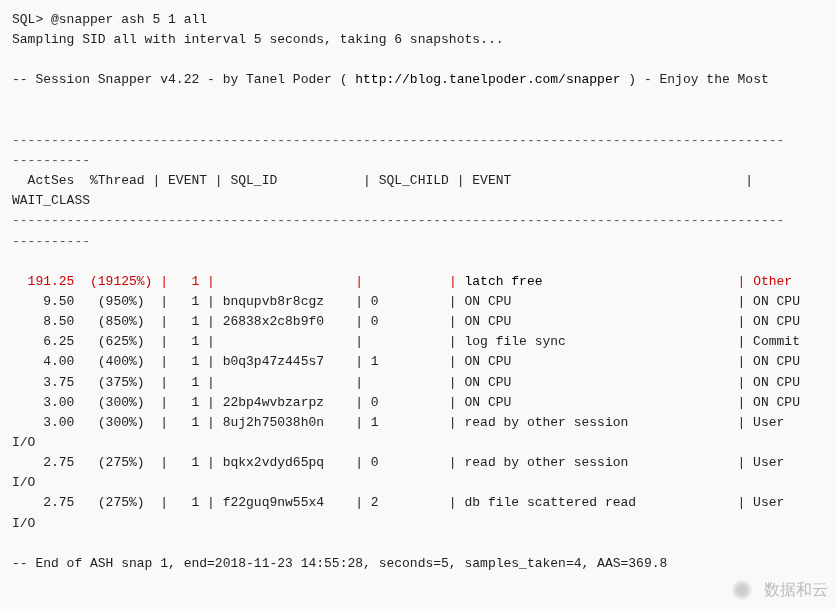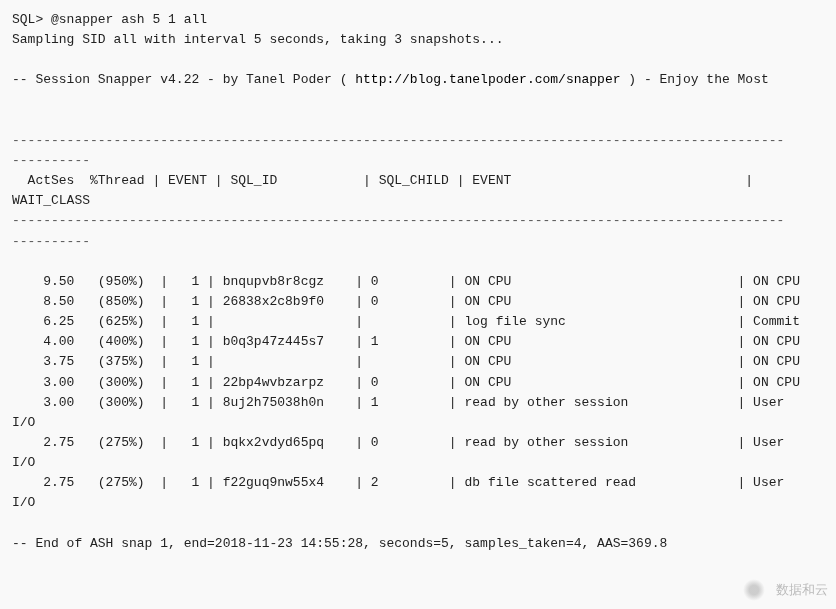--- a/index.html
+++ b/index.html
@@ -35,58 +35,59 @@
       color: #cc0000;
     }
     .highlight-blue {
       color: #000000;
     }
     .watermark {
       position: absolute;
       bottom: 8px;
       right: 8px;
       opacity: 0.55;
-      font-size: 13px;
+      font-size: 16px;
       font-family: sans-serif;
       color: #888;
       display: flex;
       align-items: center;
       gap: 11px;
     }
     .watermark-logo {
       width: 22px;
       height: 22px;
       background: radial-gradient(circle, #aaa 30%, transparent 70%);
       border-radius: 50%;
       display: inline-block;
     }
   </style>
 </head>
 <body>
 
 <div class="terminal">
 
   <div class="line">SQL&gt; @snapper ash 5 1 all</div>
-  <div class="line">Sampling SID all with interval 5 seconds, taking 3 snapshots...</div>
+  <div class="line">Sampling SID all with interval 5 seconds, taking 6 snapshots...</div>
   <div class="line">&nbsp;</div>
   <div class="line">-- Session Snapper v4.22 - by Tanel Poder ( <span class="highlight-blue">http://blog.tanelpoder.com/snapper</span> ) - Enjoy the Most</div>
   <div class="line">&nbsp;</div>
   <div class="line">&nbsp;</div>
 
   <div class="separator">---------------------------------------------------------------------------------------------------</div>
   <div class="separator">----------</div>
 
   <div class="line">  ActSes  %Thread | EVENT | SQL_ID           | SQL_CHILD | EVENT                              |</div>
   <div class="line">WAIT_CLASS</div>
 
   <div class="separator">---------------------------------------------------------------------------------------------------</div>
   <div class="separator">----------</div>
 
   <div class="line">&nbsp;</div>
 
+  <div class="line" style="color:#cc0000;">  191.25  <span class="highlight-red">(19125%)</span> |   1 |                  |           | <span class="highlight-blue">latch free</span>                         | Other</div>
 
   <div class="line">    9.50   (950%)  |   1 | bnqupvb8r8cgz    | 0         | ON CPU                             | ON CPU</div>
   <div class="line">    8.50   (850%)  |   1 | 26838x2c8b9f0    | 0         | ON CPU                             | ON CPU</div>
   <div class="line">    6.25   (625%)  |   1 |                  |           | log file sync                      | Commit</div>
   <div class="line">    4.00   (400%)  |   1 | b0q3p47z445s7    | 1         | ON CPU                             | ON CPU</div>
   <div class="line">    3.75   (375%)  |   1 |                  |           | ON CPU                             | ON CPU</div>
   <div class="line">    3.00   (300%)  |   1 | 22bp4wvbzarpz    | 0         | ON CPU                             | ON CPU</div>
   <div class="line">    3.00   (300%)  |   1 | 8uj2h75038h0n    | 1         | read by other session              | User</div>
   <div class="line">I/O</div>
 

